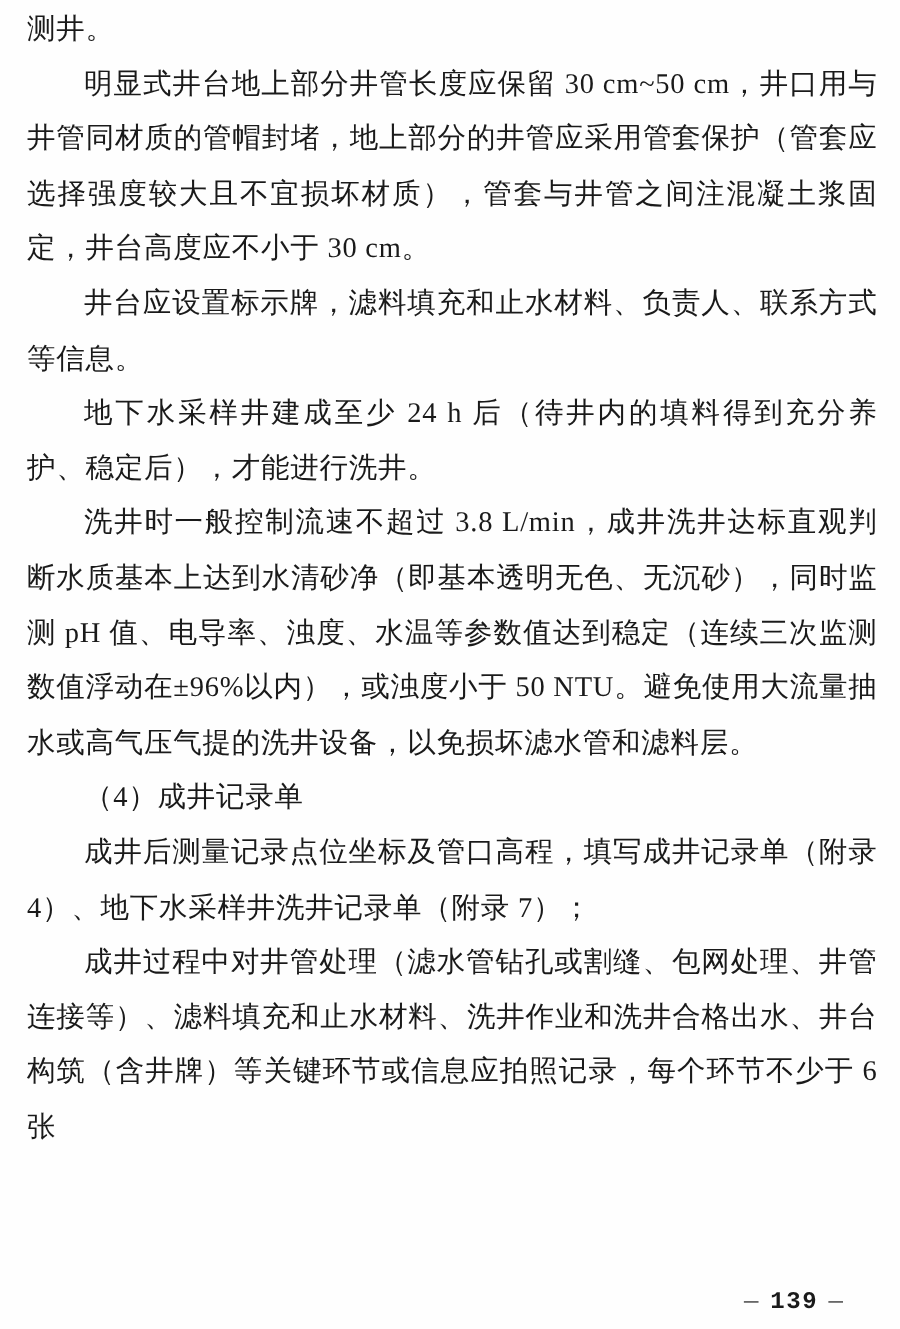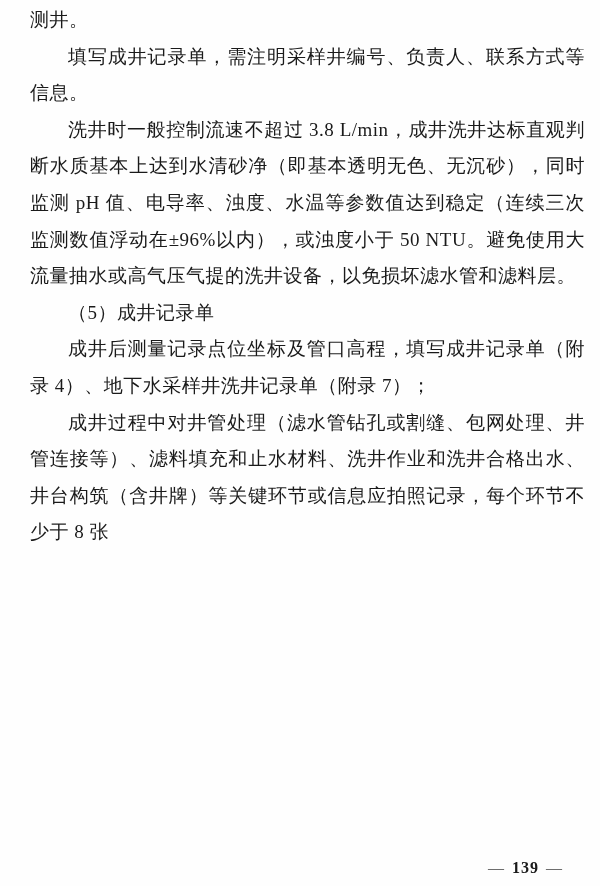--- a/index.html
+++ b/index.html
@@ -14,21 +14,20 @@
     background: #fefefe;
     color: #1a1a1a;
     font-family: "Liberation Serif", "DejaVu Serif", serif;
     overflow: hidden;
   }
   .content {
     position: absolute;
     top: 2px;
     left: 18px;
     right: 15px;
-    margin-left: 12px;
   }
   .para {
     margin: 0;
     font-size: 19px;
     line-height: 36.6px;
     letter-spacing: 0.5px;
     text-align: justify;
     text-justify: inter-ideograph;
     word-break: break-all;
   }
@@ -37,40 +36,43 @@
   }
   .footer {
     position: absolute;
     top: 856px;
     right: 30px;
     font-size: 16px;
     line-height: 24px;
     color: #222222;
     letter-spacing: 1px;
     white-space: nowrap;
+    font-family: Liberation Mono, monospace;
   }
   .footer .dash {
     color: #555555;
     padding: 0 7px;
     font-weight: normal;
   }
   .footer .num {
     font-weight: bold;
     color: #1a1a1a;
   }
 </style>
 </head>
 <body>
 
 <div class="page">
   <div class="content">
 
   <p class="para">测井。</p>
-      <p class="para indent">填写成井记录单，需注明采样井编号、负责人、联系方式等信息。</p>
+      <p class="para indent">明显式井台地上部分井管长度应保留 30 cm~50 cm，井口用与井管同材质的管帽封堵，地上部分的井管应采用管套保护（管套应选择强度较大且不宜损坏材质），管套与井管之间注混凝土浆固定，井台高度应不小于 30 cm。</p>
+      <p class="para indent">井台应设置标示牌，滤料填充和止水材料、负责人、联系方式等信息。</p>
+      <p class="para indent">地下水采样井建成至少 24 h 后（待井内的填料得到充分养护、稳定后），才能进行洗井。</p>
       <p class="para indent">洗井时一般控制流速不超过 3.8 L/min，成井洗井达标直观判断水质基本上达到水清砂净（即基本透明无色、无沉砂），同时监测 pH 值、电导率、浊度、水温等参数值达到稳定（连续三次监测数值浮动在±96%以内），或浊度小于 50 NTU。避免使用大流量抽水或高气压气提的洗井设备，以免损坏滤水管和滤料层。</p>
-      <p class="para indent">（5）成井记录单</p>
+      <p class="para indent">（4）成井记录单</p>
       <p class="para indent">成井后测量记录点位坐标及管口高程，填写成井记录单（附录 4）、地下水采样井洗井记录单（附录 7）；</p>
-      <p class="para indent">成井过程中对井管处理（滤水管钻孔或割缝、包网处理、井管连接等）、滤料填充和止水材料、洗井作业和洗井合格出水、井台构筑（含井牌）等关键环节或信息应拍照记录，每个环节不少于 8 张</p>
+      <p class="para indent">成井过程中对井管处理（滤水管钻孔或割缝、包网处理、井管连接等）、滤料填充和止水材料、洗井作业和洗井合格出水、井台构筑（含井牌）等关键环节或信息应拍照记录，每个环节不少于 6 张</p>
     </div>
   <div class="footer">
     <span class="dash">—</span><span class="num">139</span><span class="dash">—</span>
   </div>
 </div>
 
 </body></html>

